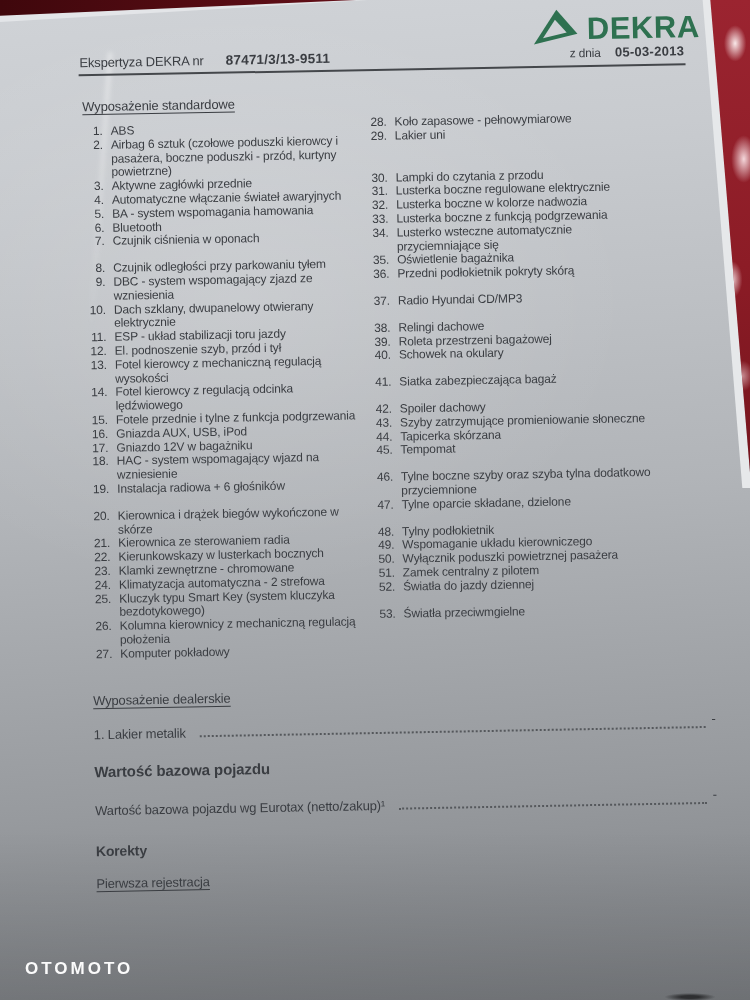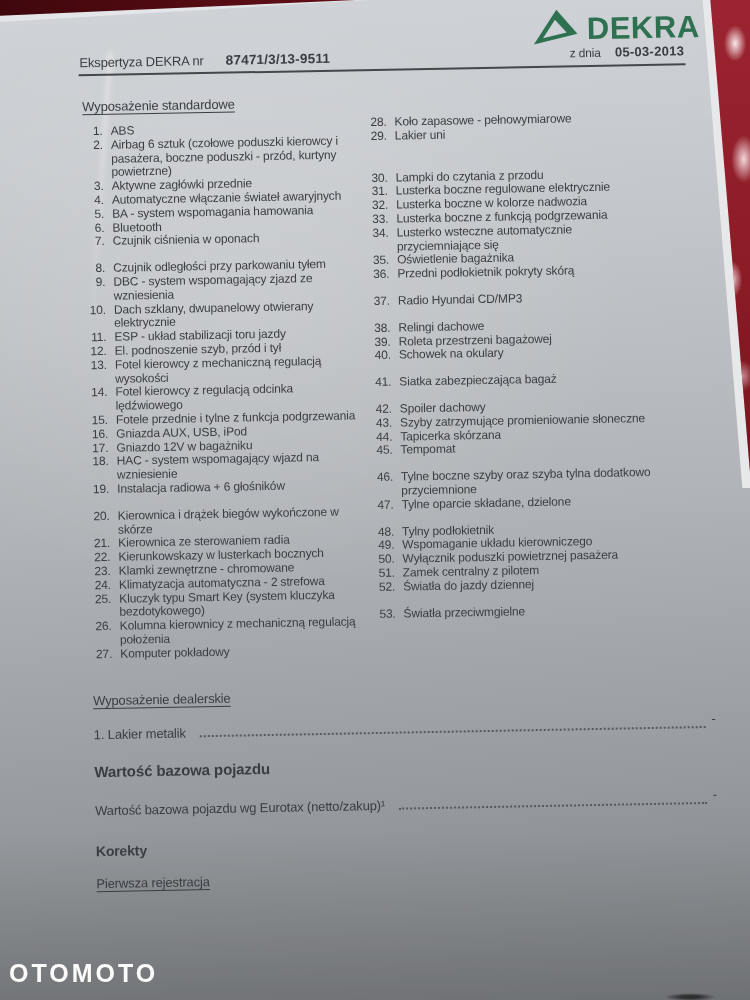--- a/index.html
+++ b/index.html
@@ -72,22 +72,22 @@
   .dotrow{position:absolute;left:88px;width:622px;display:flex;align-items:flex-end;font-size:13px;}
   .dotrow .dots{flex:1;border-bottom:2px dotted #55585c;margin:0 6px 3px 14px;}
   .dotrow .dash{font-size:13px;margin-bottom:5px;}
   .row-dealer{top:717px;}
   .row-eurotax{top:793px;}
   .t-basevalue{position:absolute;left:88px;top:758px;font-size:15px;font-weight:bold;letter-spacing:-0.1px;}
   .t-korekty{position:absolute;left:88px;top:838px;font-size:14px;font-weight:bold;}
   .t-firstreg{position:absolute;left:88px;top:871px;}
   
   .watermark{
-    position:absolute;left:9px;top:959px;z-index:6;
-    color:rgba(255,255,255,.97);font-size:25px;font-weight:bold;letter-spacing:3px;
+    position:absolute;left:25px;top:959px;z-index:6;
+    color:rgba(255,255,255,.97);font-size:17px;font-weight:bold;letter-spacing:3px;
   }
 </style>
 </head>
 <body>
 
 <div class="paper"></div>
 <div class="crease"></div>
 <div class="shade-bottom"></div>
 
 <div class="content">

